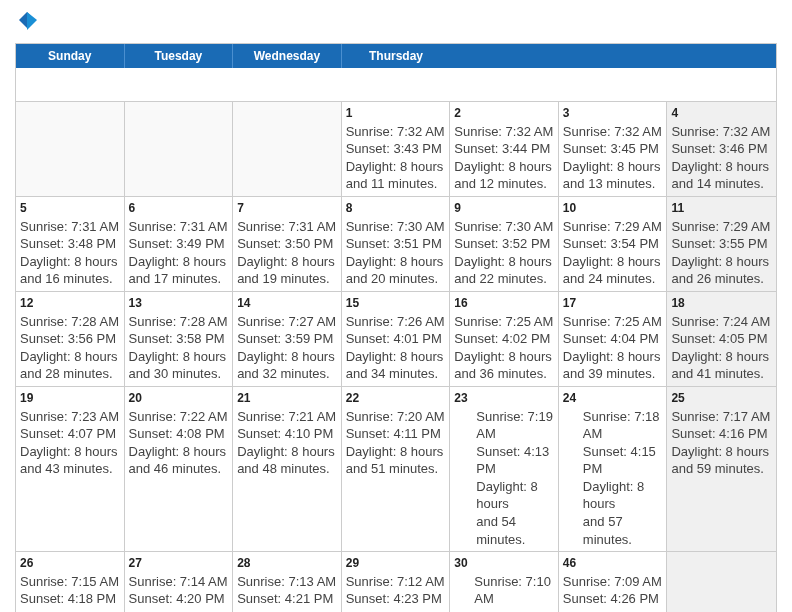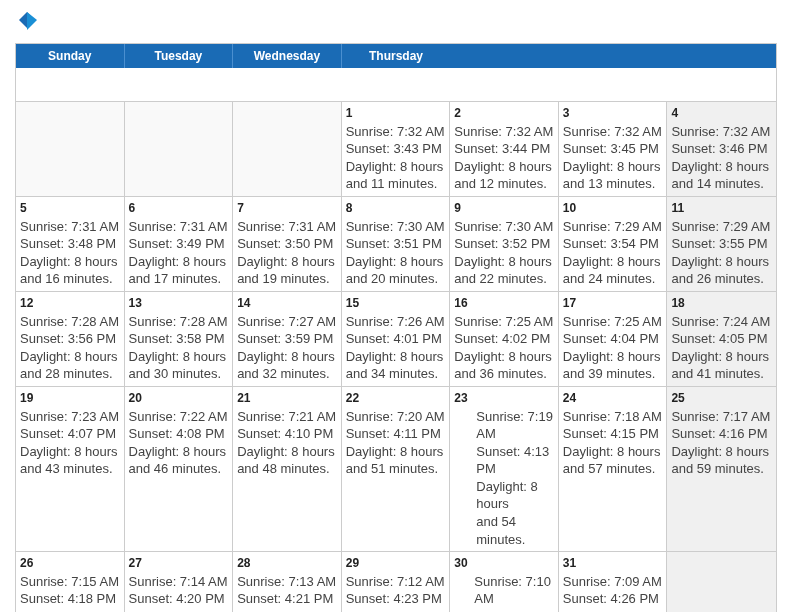--- a/index.html
+++ b/index.html
@@ -302,21 +302,21 @@
           </div>
           <div class="cal-cell">
             <div class="day-number">23</div>
             <div class="cell-info" style="white-space: pre-line; margin-left: 22px;">Sunrise: 7:19 AM
 Sunset: 4:13 PM
 Daylight: 8 hours
 and 54 minutes.</div>
           </div>
           <div class="cal-cell">
             <div class="day-number">24</div>
-            <div class="cell-info" style="white-space: pre-line;">Sunrise: 7:18 AM
+            <div class="cell-info" style="white-space: pre-line; margin-left: 20px;">Sunrise: 7:18 AM
 Sunset: 4:15 PM
 Daylight: 8 hours
 and 57 minutes.</div>
           </div>
           <div class="cal-cell shaded">
             <div class="day-number">25</div>
             <div class="cell-info" style="white-space: pre-line;">Sunrise: 7:17 AM
 Sunset: 4:16 PM
 Daylight: 8 hours
 and 59 minutes.</div>
@@ -352,21 +352,21 @@
 and 11 minutes.</div>
           </div>
           <div class="cal-cell">
             <div class="day-number">30</div>
             <div class="cell-info" style="white-space: pre-line; margin-left: 20px;">Sunrise: 7:10 AM
 Sunset: 4:25 PM
 Daylight: 9 hours
 and 14 minutes.</div>
           </div>
           <div class="cal-cell">
-            <div class="day-number">31</div>
+            <div class="day-number">46</div>
             <div class="cell-info" style="white-space: pre-line;">Sunrise: 7:09 AM
 Sunset: 4:26 PM
 Daylight: 9 hours
 and 17 minutes.</div>
           </div>
           <div class="cal-cell empty shaded"></div>
         </div>
       </div>
   </div>
 </div>

